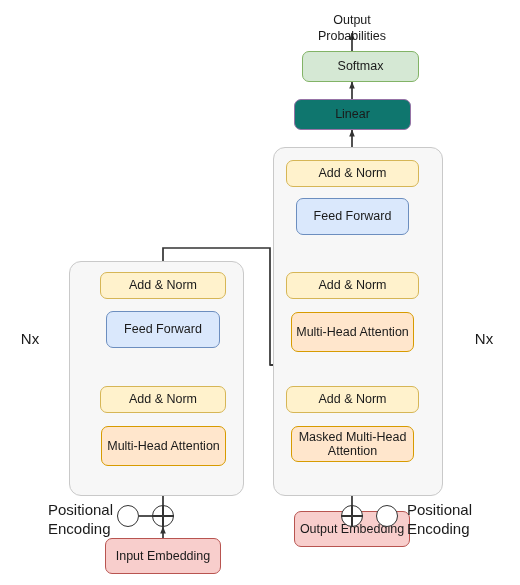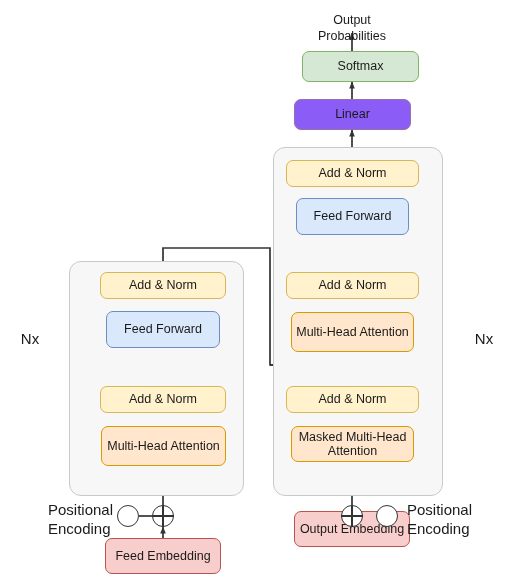--- a/index.html
+++ b/index.html
@@ -158,21 +158,21 @@
   <div class="stack-container" style="left:69px; top:261px; width:175px; height:235px;"></div>
   <div class="stack-container" style="left:273px; top:147px; width:170px; height:349px;"></div>
 
   <div class="side-label" style="left:8px; top:330px; width:44px;">Nx</div>
   <div class="side-label" style="left:462px; top:330px; width:44px;">Nx</div>
 
   <div class="node" style="left:294px; top:51px; width:117px; height:31px;
               background:#d5e8d4; border-color:#82b366;margin-left:8px;">Softmax</div>
 
   <div class="node" style="left:294px; top:99px; width:117px; height:31px;
-              background:#8b5cf6; border-color:#9673a6;">Linear</div>
+              background:#0f766e; border-color:#9673a6;">Linear</div>
 
   <div class="node" style="left:286px; top:160px; width:133px; height:27px;
               background:#fff2cc; border-color:#d6b656;">Add &amp; Norm</div>
 
   <div class="node" style="left:296px; top:198px; width:113px; height:37px;
               background:#dae8fc; border-color:#6c8ebf;">Feed Forward</div>
 
   <div class="node" style="left:286px; top:272px; width:133px; height:27px;
               background:#fff2cc; border-color:#d6b656;">Add &amp; Norm</div>
 
@@ -210,18 +210,18 @@
   <div class="side-label" style="left:407px; top:501px; width:90px; text-align:left;">Positional
 Encoding</div>
 
   <div class="pe-circle" style="left:376px; top:505px; width:22px; height:22px;"></div>
 
   <div class="pe-circle" style="left:341px; top:505px; width:22px; height:22px;"></div>
   <div class="pe-plus-h" style="left:341px; top:515.3px; width:22px; height:1.6px;"></div>
   <div class="pe-plus-v" style="left:351.2px; top:505px; width:1.6px; height:22px;"></div>
 
   <div class="node" style="left:105px; top:538px; width:116px; height:36px;
-              background:#f8cecc; border-color:#b85450;">Feed Embedding</div>
+              background:#f8cecc; border-color:#b85450;">Input Embedding</div>
 
   <div class="node" style="left:294px; top:511px; width:116px; height:36px;
               background:#f8cecc; border-color:#b85450;">Output Embedding</div>
 
 </div>
 
 </body></html>

